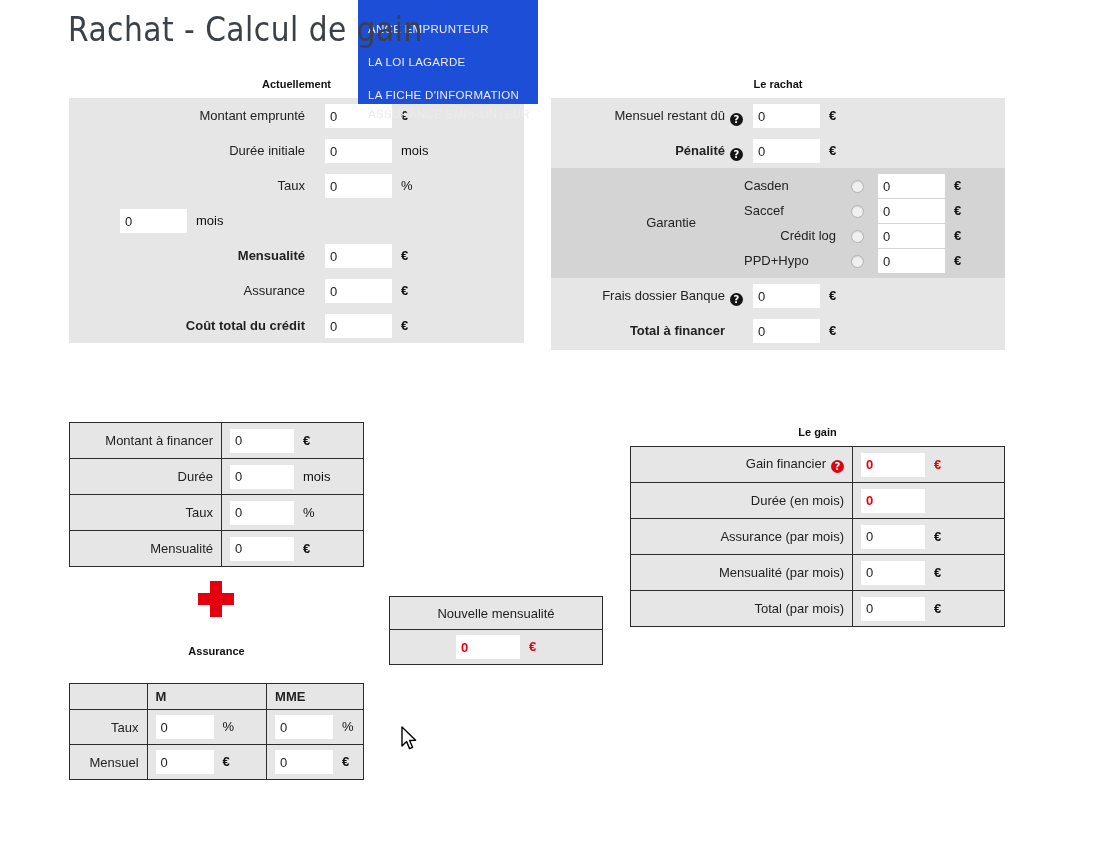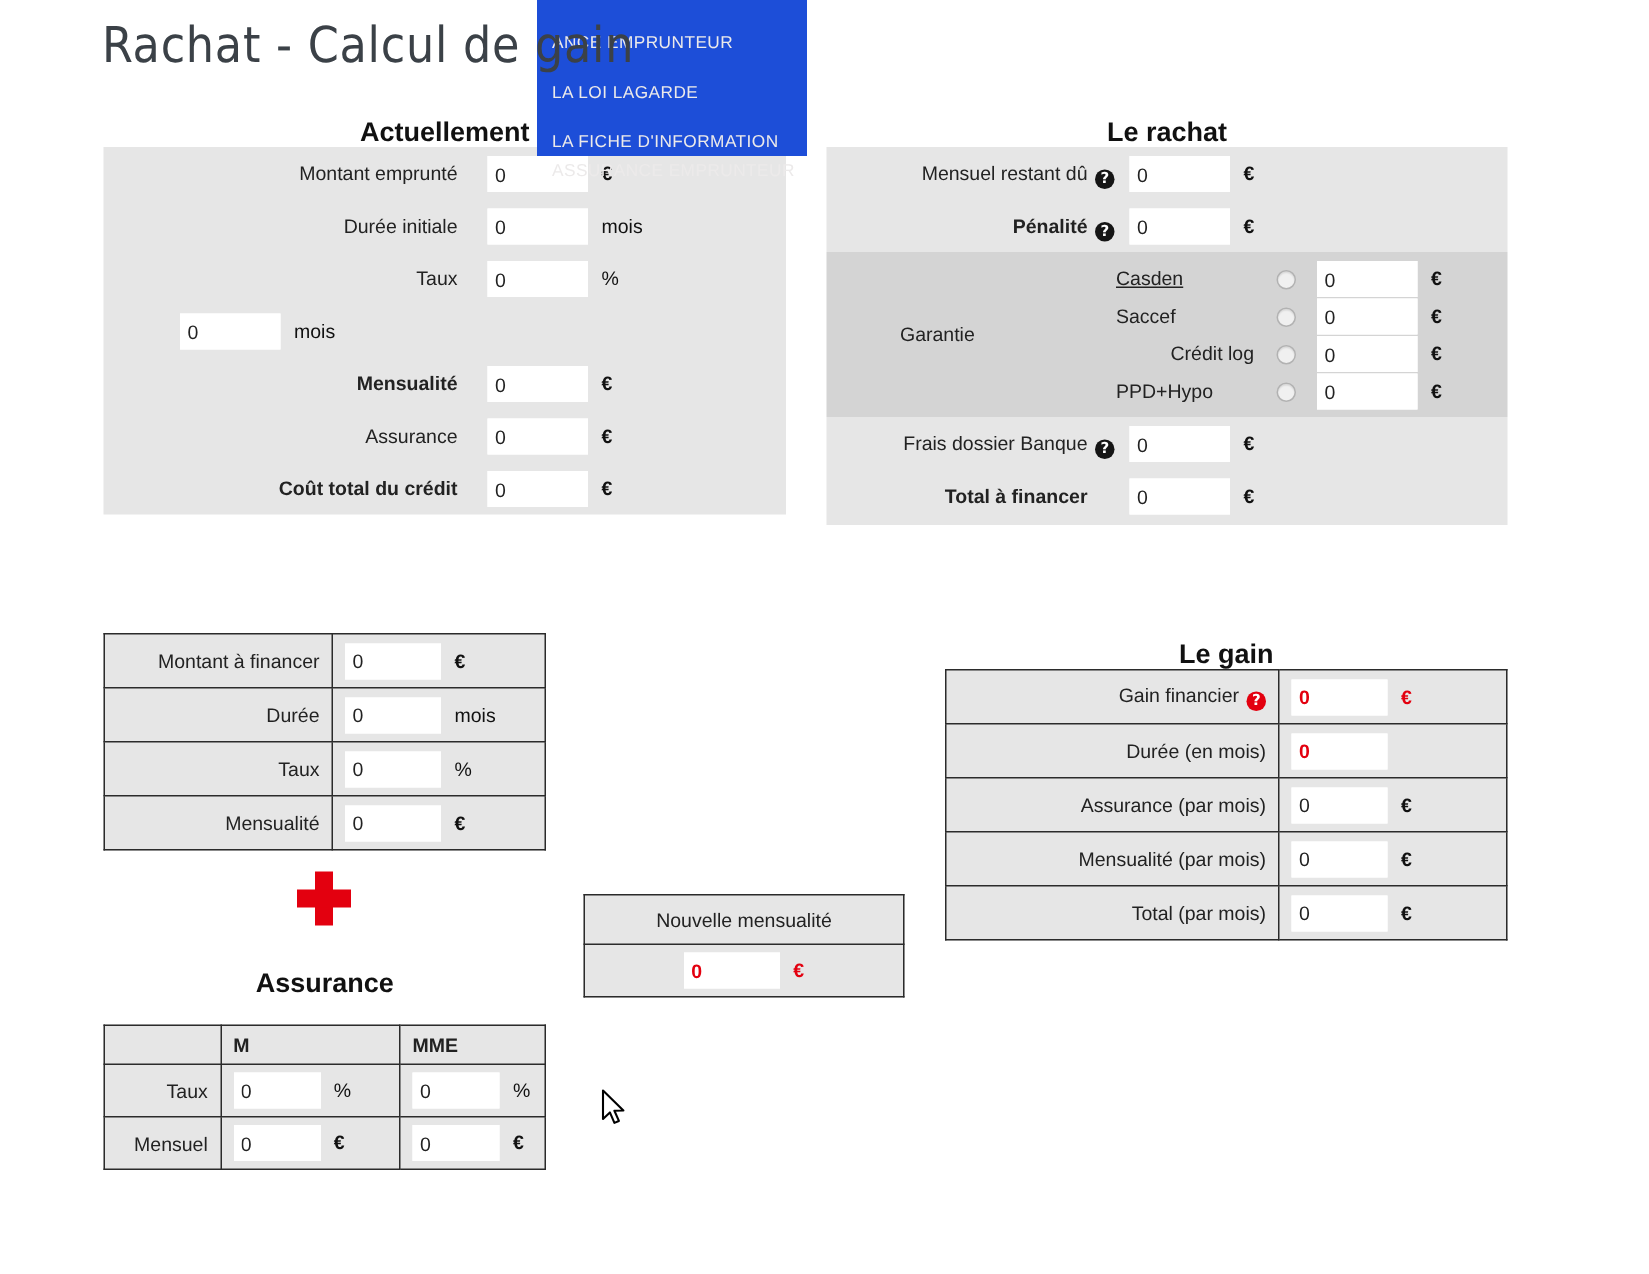--- a/index.html
+++ b/index.html
@@ -44,21 +44,21 @@
     letter-spacing: 0.5px;
     font-family: "DejaVu Sans", sans-serif;
     font-stretch: semi-condensed;
     z-index: 2;
     white-space: nowrap;
   }
 
   
   .section-heading {
     position: absolute;
-    font-size: 18px;
+    font-size: 11px;
     font-weight: bold;
     color: #111;
     text-align: center;
     z-index: 3;
   }
 
   
   .panel {
     position: absolute;
     background: #e6e6e6;
@@ -262,24 +262,24 @@
         <span class="unit">€</span>
       </div>
       <div class="row" style="left: 570px; top: 319px; width: 420px;">
         <span class="lbl b" style="width: 155px;">Total à financer</span>
         <span style="width: 22px; display: inline-block;"></span>
         <span style="width: 6px;"></span>
         <input type="text" class="inp" value="0" style="width: 67px;">
         <span class="unit">€</span>
       </div>
     </div>
-  <div class="lbl" style="position:absolute; left:600px; top:211px; width:96px; text-align:left;">Garantie</div>
+  <div class="lbl" style="position:absolute; left:600px; top:211px; width:96px; text-align:right;">Garantie</div>
   <div id="guarantee-rows">
       <div class="row" style="left: 744px; top: 174px; width: 250px;">
-        <span class="lbl" style="width: 92px; text-align: left; text-decoration: underline;">Casden</span>
+        <span class="lbl" style="width: 92px; text-align: left;">Casden</span>
         <span style="width: 42px; display: flex; justify-content: center;">
           <span class="radio"></span>
         </span>
         <input type="text" class="inp" value="0" style="width: 67px;">
         <span class="unit">€</span>
       </div>
       <div class="row" style="left: 744px; top: 199px; width: 250px;">
         <span class="lbl" style="width: 92px; text-align: left;">Saccef</span>
         <span style="width: 42px; display: flex; justify-content: center;">
           <span class="radio"></span>

